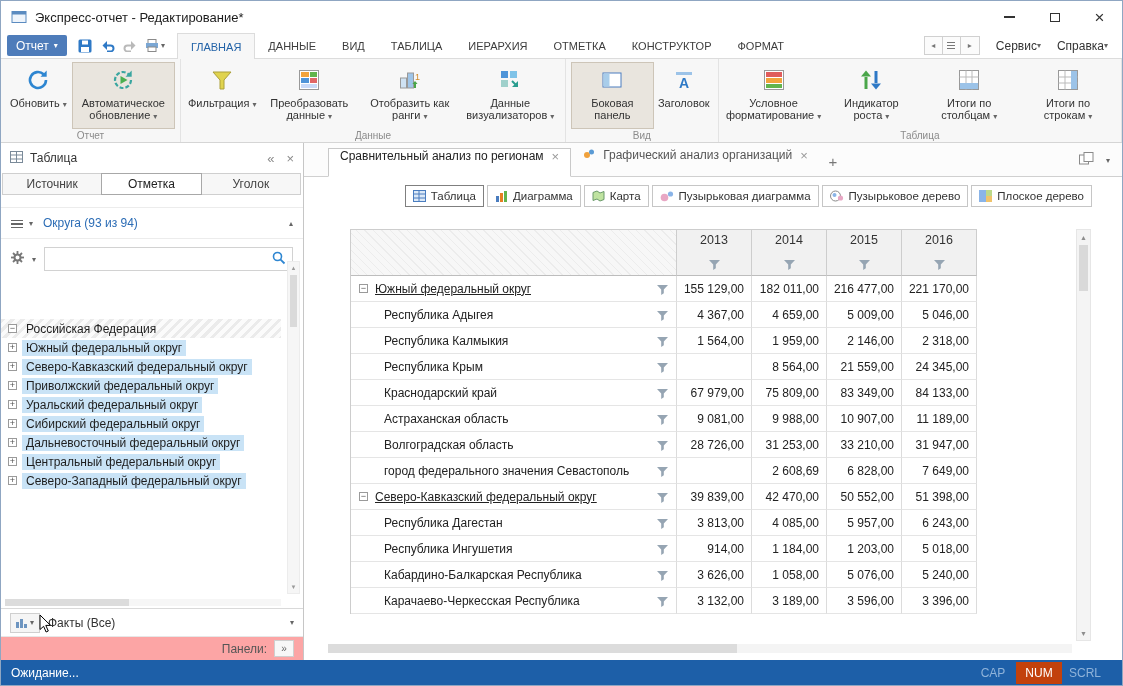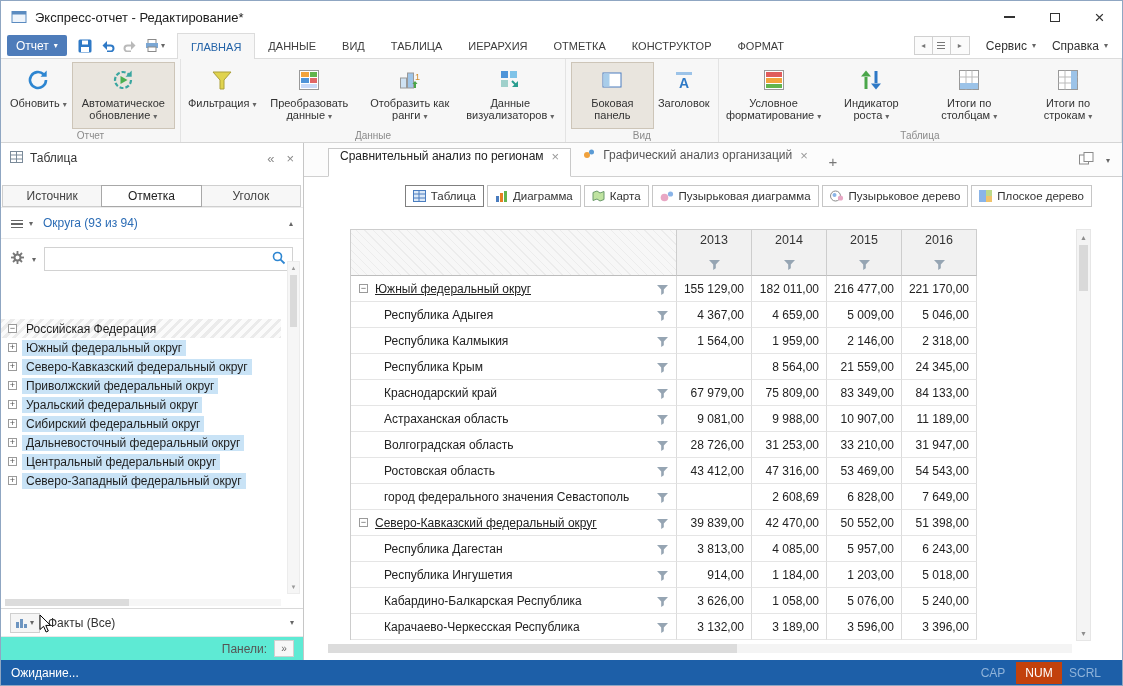--- a/index.html
+++ b/index.html
@@ -23,21 +23,21 @@
   .qa{align-self:center;display:flex;margin-left:7px;gap:1px}
   .qabtn{min-width:22px;height:21px;display:flex;align-items:center;justify-content:center;gap:2px;padding:0 2px}
   .rtabs{display:flex;margin-left:10px}
   .rtab{display:flex;align-items:center;padding:0 13px;font-size:11px;color:#3d3d3d;position:relative}
   .rtab.active{background:#f7f7f7;border:1px solid #dcdcdc;border-bottom:none;color:#2363a8;margin-bottom:-1px;z-index:2}
   .tabrow-right{margin-left:auto;display:flex;align-items:center;gap:16px;padding-right:14px}
   .navgrp{display:flex;border:1px solid #d0d0d0}
   .navbtn{width:18px;height:17px;display:flex;align-items:center;justify-content:center;font-size:8px;color:#777;border-right:1px solid #d0d0d0;background:#fbfbfb}
   .navbtn:last-child{border-right:none}
   .hlines{width:8px;height:7px;background:repeating-linear-gradient(0deg,#777 0 1px,transparent 1px 3px)}
-  .menu{display:flex;align-items:center;gap:5px;font-size:12px;color:#333}
+  .menu{display:flex;align-items:center;font-size:12px;color:#333}
   .dar{font-size:8px;color:#666}
   .dar.white{color:#fff}
 
   
   .ribbon{height:84px;background:#f7f7f7;border-bottom:1px solid #d5d5d5;display:flex}
   .rgroups{display:flex;width:100%}
   .rgroup{position:relative;border-right:1px solid #e3e3e3;padding:3px 5px 13px 5px;display:flex}
   .rgrow{display:flex;align-items:stretch;gap:1px}
   .rbtn{display:flex;flex-direction:column;align-items:center;padding:3px 6px 1px;border:1px solid transparent;min-width:58px;max-width:116px}
   .rbtn.pressed{background:#e9e5de;border-color:#cdc5b8}
@@ -46,21 +46,21 @@
   .rarrow{font-size:8px;color:#666;margin-left:3px}
   .rgrouplabel{position:absolute;bottom:1px;left:0;right:0;text-align:center;font-size:10px;color:#8b8b8b}
 
   
   .content{position:absolute;top:142px;left:0;right:0;bottom:25px;display:flex;background:#fff}
 
   
   .sidebar{width:303px;border-right:1px solid #c6c6c6;display:flex;flex-direction:column;background:#fff;position:relative}
   .shead{height:30px;display:flex;align-items:center;padding:0 9px;gap:7px;font-size:12px;color:#333}
   .sicons{margin-left:auto;display:flex;gap:12px;color:#8a8a8a;font-size:13px}
-  .stabs{height:34px;display:flex;align-items:flex-end;padding:0 2px}
+  .stabs{height:34px;display:flex;align-items:flex-start;padding:0 2px}
   .stab{flex:1;height:22px;border:1px solid #cfcfcf;background:#f7f7f7;display:flex;align-items:center;justify-content:center;font-size:12px;color:#444;margin-left:-1px}
   .stab.active{background:#fff;border-color:#a8a8a8;z-index:1;color:#222}
   .dimrow{height:32px;border-top:1px solid #ececec;border-bottom:1px solid #ececec;display:flex;align-items:center;padding:0 10px;gap:6px}
   .hamb{width:12px;height:9px;background:repeating-linear-gradient(0deg,#666 0 1.5px,transparent 1.5px 3.5px)}
   .dimlabel{color:#2b6cb5;font-size:12px;margin-left:4px}
   .searchrow{height:40px;display:flex;align-items:center;padding:0 10px;gap:8px}
   .searchbox{flex:1;height:24px;border:1px solid #d2d2d2;display:flex;align-items:center;padding:0 6px;background:#fff}
   .searchbox input{border:none;outline:none;flex:1;font:12px "Liberation Sans",sans-serif;min-width:0}
   .tree{flex:1;position:relative;padding-top:40px;overflow:hidden}
   .titem{height:19px;display:flex;align-items:center;padding-left:7px;font-size:12px;color:#1e1e1e;gap:5px;margin-right:22px}
@@ -70,21 +70,21 @@
   .tlabel.sel{background:#c9e3f6}
   .svscroll{position:absolute;right:3px;top:118px;bottom:66px;width:13px;background:#f6f6f6;border:1px solid #ececec}
   .svarrow{position:absolute;left:0;right:0;height:12px;display:flex;align-items:center;justify-content:center;font-size:6px;color:#9a9a9a}
   .svarrow.up{top:0}.svarrow.down{bottom:0}
   .svthumb{position:absolute;left:2px;right:2px;top:13px;height:52px;background:#dadada}
   .shscroll{position:absolute;left:4px;right:22px;bottom:2px;height:7px;background:#f6f6f6}
   .shthumb{position:absolute;left:0;top:0;bottom:0;width:45%;background:#dcdcdc}
   .factsrow{height:28px;border-top:1px solid #d9d9d9;display:flex;align-items:center;padding:0 9px;gap:8px}
   .factsbtn{width:30px;height:20px;border:1px solid #cfcfcf;background:#f5f5f5;display:flex;align-items:center;justify-content:center;gap:2px}
   .factslabel{font-size:12px;color:#333}
-  .panelsrow{height:24px;border-top:1px solid #e7e7e7;display:flex;align-items:center;justify-content:flex-end;padding:0 9px;gap:7px;font-size:12px;color:#555;background:#5eead4}
+  .panelsrow{height:24px;border-top:1px solid #e7e7e7;display:flex;align-items:center;justify-content:flex-end;padding:0 9px;gap:7px;font-size:12px;color:#555;background:#fca5a5}
   .panelsbtn{width:20px;height:17px;border:1px solid #cfcfcf;background:#f7f7f7;display:flex;align-items:center;justify-content:center;font-size:10px;color:#666}
 
   
   .main{flex:1;position:relative;background:#fff}
   .dtabbar{height:34px;display:flex;align-items:flex-end;border-bottom:1px solid #d0d0d0;padding-left:24px;background:#fcfcfc;position:relative}
   .dtab{height:29px;display:flex;padding:0 11px;font-size:12px;color:#555;gap:8px;border:1px solid transparent}
   .dtab.active{background:#fff;border-color:#c9c9c9;border-bottom-color:#fff;margin-bottom:-1px;color:#222;z-index:2}
   .dtclose{color:#999;font-size:13px}
   .dtplus{width:26px;height:29px;display:flex;align-items:center;justify-content:center;color:#777;font-size:15px}
   .dtabbar-right{position:absolute;right:12px;top:9px;display:flex;gap:12px;align-items:center}
@@ -679,32 +679,20 @@
                     <path d="M0 0h11L6.8 4.5v3.7L4.2 10V4.5Z" fill="#96a5b3"></path>
                   </svg></span>
               </div>
               <div class="vcell">28 726,00</div>
               <div class="vcell">31 253,00</div>
               <div class="vcell">33 210,00</div>
               <div class="vcell">31 947,00</div>
             </div>
             <div class="trow region">
               <div class="ncell">
-                <span class="rname">Ростовская область</span>
-                <span class="rowf"><svg width="11" height="10" viewBox="0 0 11 10">
-                    <path d="M0 0h11L6.8 4.5v3.7L4.2 10V4.5Z" fill="#96a5b3"></path>
-                  </svg></span>
-              </div>
-              <div class="vcell">43 412,00</div>
-              <div class="vcell">47 316,00</div>
-              <div class="vcell">53 469,00</div>
-              <div class="vcell">54 543,00</div>
-            </div>
-            <div class="trow region">
-              <div class="ncell">
                 <span class="rname">город федерального значения Севастополь</span>
                 <span class="rowf"><svg width="11" height="10" viewBox="0 0 11 10">
                     <path d="M0 0h11L6.8 4.5v3.7L4.2 10V4.5Z" fill="#96a5b3"></path>
                   </svg></span>
               </div>
               <div class="vcell"></div>
               <div class="vcell">2 608,69</div>
               <div class="vcell">6 828,00</div>
               <div class="vcell">7 649,00</div>
             </div>

